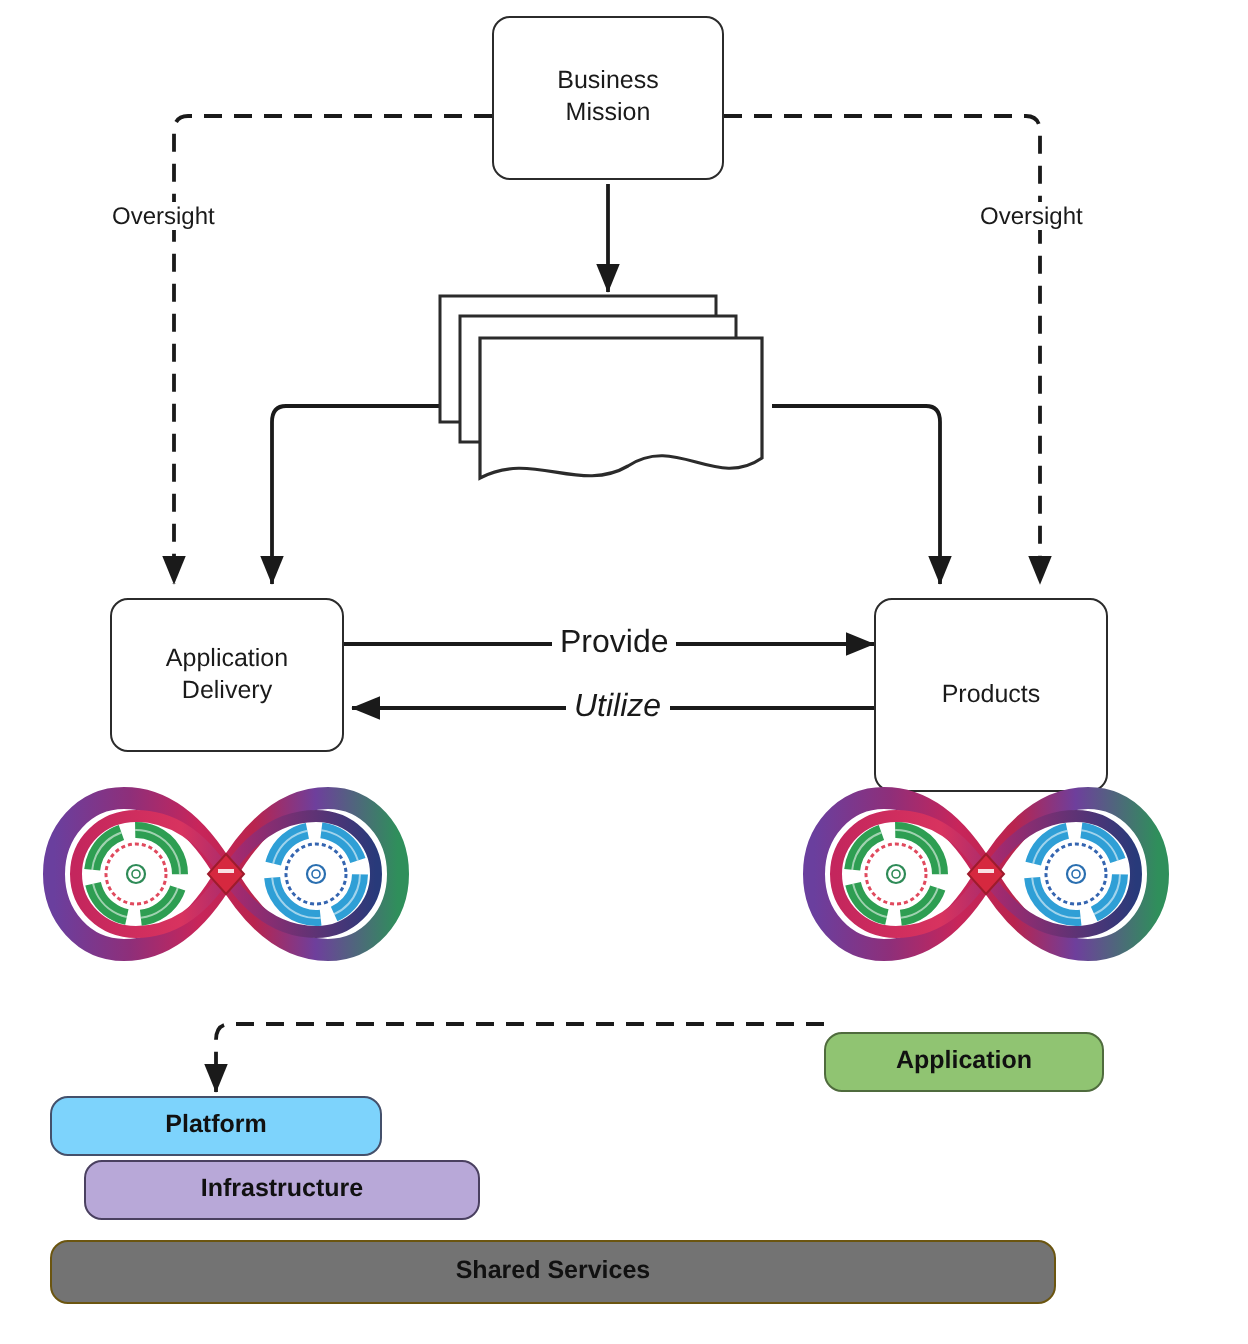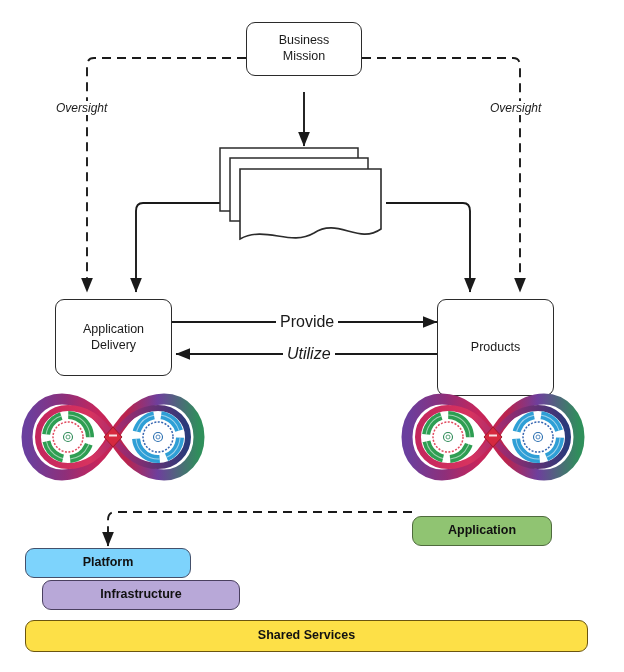--- a/index.html
+++ b/index.html
@@ -55,21 +55,20 @@
     padding: 0 4px;
     white-space: nowrap;
   }
   .oversight-label {
     position: absolute;
     font-size: 12px;
     color: #1a1a1a;
     background: #ffffff;
     padding: 0 3px;
     white-space: nowrap;
-    font-style: italic;
   }
   .devops {
     position: absolute;
   }
   .doc-stack {
     position: absolute;
   }
 </style>
 </head>
 <body>
@@ -99,21 +98,21 @@
 
     <path d="M412,512 L115,512 Q108,512 108,520 L108,546" stroke="#1a1a1a" stroke-width="1.9" fill="none" stroke-dasharray="9,6" marker-end="url(#arrow)"></path>
   </svg>
 
   <svg class="doc-stack" style="left:218px; top:145px; width:170px; height:105px;" viewBox="0 0 170 105" xmlns="http://www.w3.org/2000/svg">
     <path d="M2,3 L140,3 L140,66 L2,66 Z" fill="#ffffff" stroke="#2b2b2b" stroke-width="1.5"></path>
     <path d="M12,13 L150,13 L150,76 L12,76 Z" fill="#ffffff" stroke="#2b2b2b" stroke-width="1.5"></path>
     <path d="M22,24 L163,24 L163,84 C140,100 120,72 96,88 C72,102 48,80 22,94 Z" fill="#ffffff" stroke="#2b2b2b" stroke-width="1.6"></path>
   </svg>
 
-  <div class="node proc" style="left:246px; top:22px; width:116px; height:54px;">
+  <div class="node proc" style="left:246px; top:8px; width:116px; height:82px;">
     <div>
       <div>Business</div>
       <div>Mission</div>
     </div>
   </div>
 
 
   <div class="node proc" style="left:55px; top:299px; width:117px; height:77px;">
     <div>
       <div>Application</div>
@@ -130,21 +129,21 @@
   </div>
 
   <div class="node band" style="left:25px; top:548px; width:166px; height:30px; background:#7dd3fc; border-color:#44506b;">
     <span>Platform</span>
   </div>
 
   <div class="node band" style="left:42px; top:580px; width:198px; height:30px; background:#b8a8d8; border-color:#4a4060;align-items:center;">
     <span>Infrastructure</span>
   </div>
 
-  <div class="node band" style="left:25px; top:620px; width:563px; height:32px; background:#fde047; border-color:#6b5510;">
+  <div class="node band" style="left:25px; top:620px; width:503px; height:32px; background:#737373; border-color:#6b5510;">
     <span>Shared Services</span>
   </div>
 
   <div class="edge-label" style="left:276px; top:313px;">
     <span>Provide</span>
   </div>
   <div class="edge-label" style="left:283px; top:345px;font-style:italic;">
     <span>Utilize</span>
   </div>
   <div class="oversight-label" style="left:53px; top:101px;">

